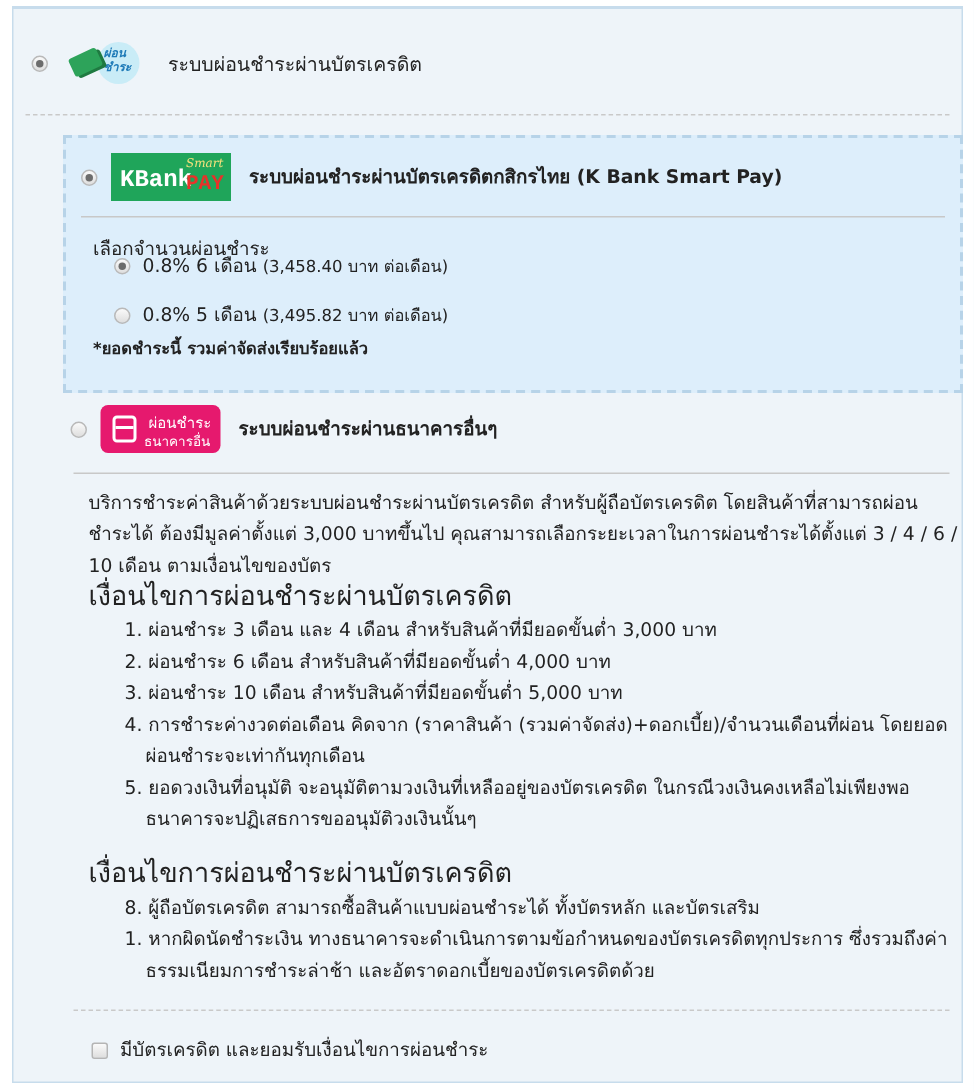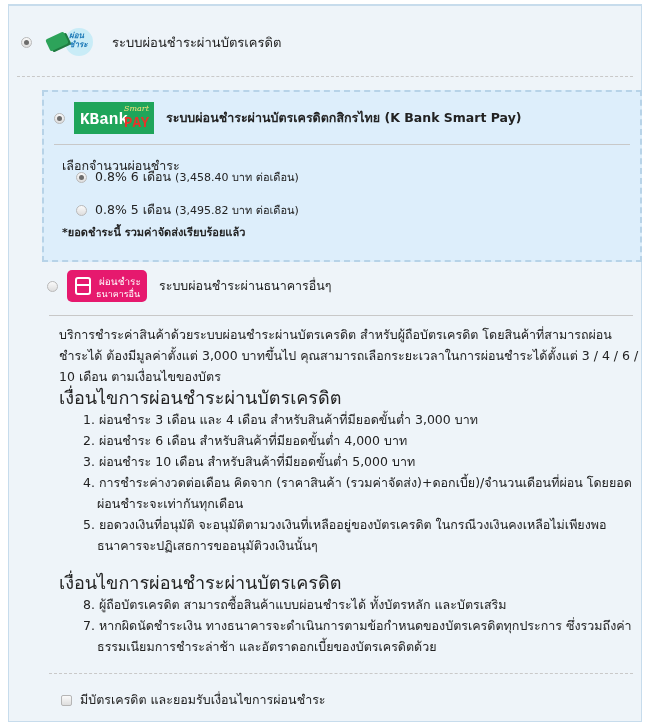--- a/index.html
+++ b/index.html
@@ -66,21 +66,21 @@
 
   .other-head { position: absolute; left: 38px; top: 264px; display: flex; align-items: center; }
   .other-logo {
     margin-left: 9px; width: 80px; height: 32px; background: #e6196e; border-radius: 5px; position: relative;
     color: #fff;
   }
   .other-logo .card { position: absolute; left: 8px; top: 7px; width: 16px; height: 18px; border: 2px solid #fff; border-radius: 3px; }
   .other-logo .card::after { content: ""; position: absolute; left: 0; right: 0; top: 5px; height: 2px; background: #fff; }
   .other-logo .l1 { position: absolute; left: 32px; top: 4px; font-size: 10px; }
   .other-logo .l2 { position: absolute; left: 29px; top: 17px; font-size: 9px; }
-  .other-title { margin-left: 12px; font-weight: normal; font-size: 12.5px; }
+  .other-title { margin-left: 12px; font-weight: bold; font-size: 12.5px; }
   .other-sep { position: absolute; left: 40px; right: 8px; top: 309px; border-top: 1px solid #c8c8c8; }
 
   .desc { position: absolute; left: 50px; top: 318px; width: 580px; font-size: 12.5px; line-height: 21px; }
   .cond-title { position: absolute; left: 50px; font-size: 18px; line-height: 21px; }
   .list { position: absolute; left: 74px; width: 560px; font-size: 12.5px; line-height: 21px; list-style: none; }
   .list li { padding-left: 14px; text-indent: -14px; }
 
   .dash-bottom { position: absolute; left: 40px; right: 8px; top: 667px; border-top: 1px dashed #c9c9c9; }
   .agree { position: absolute; left: 52px; top: 684px; display: flex; align-items: center; font-size: 12.5px; }
   .agree .txt { margin-left: 8px; }
@@ -149,21 +149,21 @@
     <li>1. ผ่อนชำระ 3 เดือน และ 4 เดือน สำหรับสินค้าที่มียอดขั้นต่ำ 3,000 บาท</li>
     <li>2. ผ่อนชำระ 6 เดือน สำหรับสินค้าที่มียอดขั้นต่ำ 4,000 บาท</li>
     <li>3. ผ่อนชำระ 10 เดือน สำหรับสินค้าที่มียอดขั้นต่ำ 5,000 บาท</li>
     <li>4. การชำระค่างวดต่อเดือน คิดจาก (ราคาสินค้า (รวมค่าจัดส่ง)+ดอกเบี้ย)/จำนวนเดือนที่ผ่อน โดยยอดผ่อนชำระจะเท่ากันทุกเดือน</li>
     <li>5. ยอดวงเงินที่อนุมัติ จะอนุมัติตามวงเงินที่เหลืออยู่ของบัตรเครดิต ในกรณีวงเงินคงเหลือไม่เพียงพอธนาคารจะปฏิเสธการขออนุมัติวงเงินนั้นๆ</li>
   </ul>
 
   <div class="cond-title" style="top:566px;">เงื่อนไขการผ่อนชำระผ่านบัตรเครดิต</div>
   <ul class="list" style="top:588px;">
     <li>8. ผู้ถือบัตรเครดิต สามารถซื้อสินค้าแบบผ่อนชำระได้ ทั้งบัตรหลัก และบัตรเสริม</li>
-    <li>7. หากผิดนัดชำระเงิน ทางธนาคารจะดำเนินการตามข้อกำหนดของบัตรเครดิตทุกประการ ซึ่งรวมถึงค่าธรรมเนียมการชำระล่าช้า และอัตราดอกเบี้ยของบัตรเครดิตด้วย</li>
+    <li>1. หากผิดนัดชำระเงิน ทางธนาคารจะดำเนินการตามข้อกำหนดของบัตรเครดิตทุกประการ ซึ่งรวมถึงค่าธรรมเนียมการชำระล่าช้า และอัตราดอกเบี้ยของบัตรเครดิตด้วย</li>
   </ul>
 
   <div class="dash-bottom"></div>
 
   <label class="agree">
     <span class="checkbox"></span>
     <span class="txt">มีบัตรเครดิต และยอมรับเงื่อนไขการผ่อนชำระ</span>
   </label>
 </div>
 

